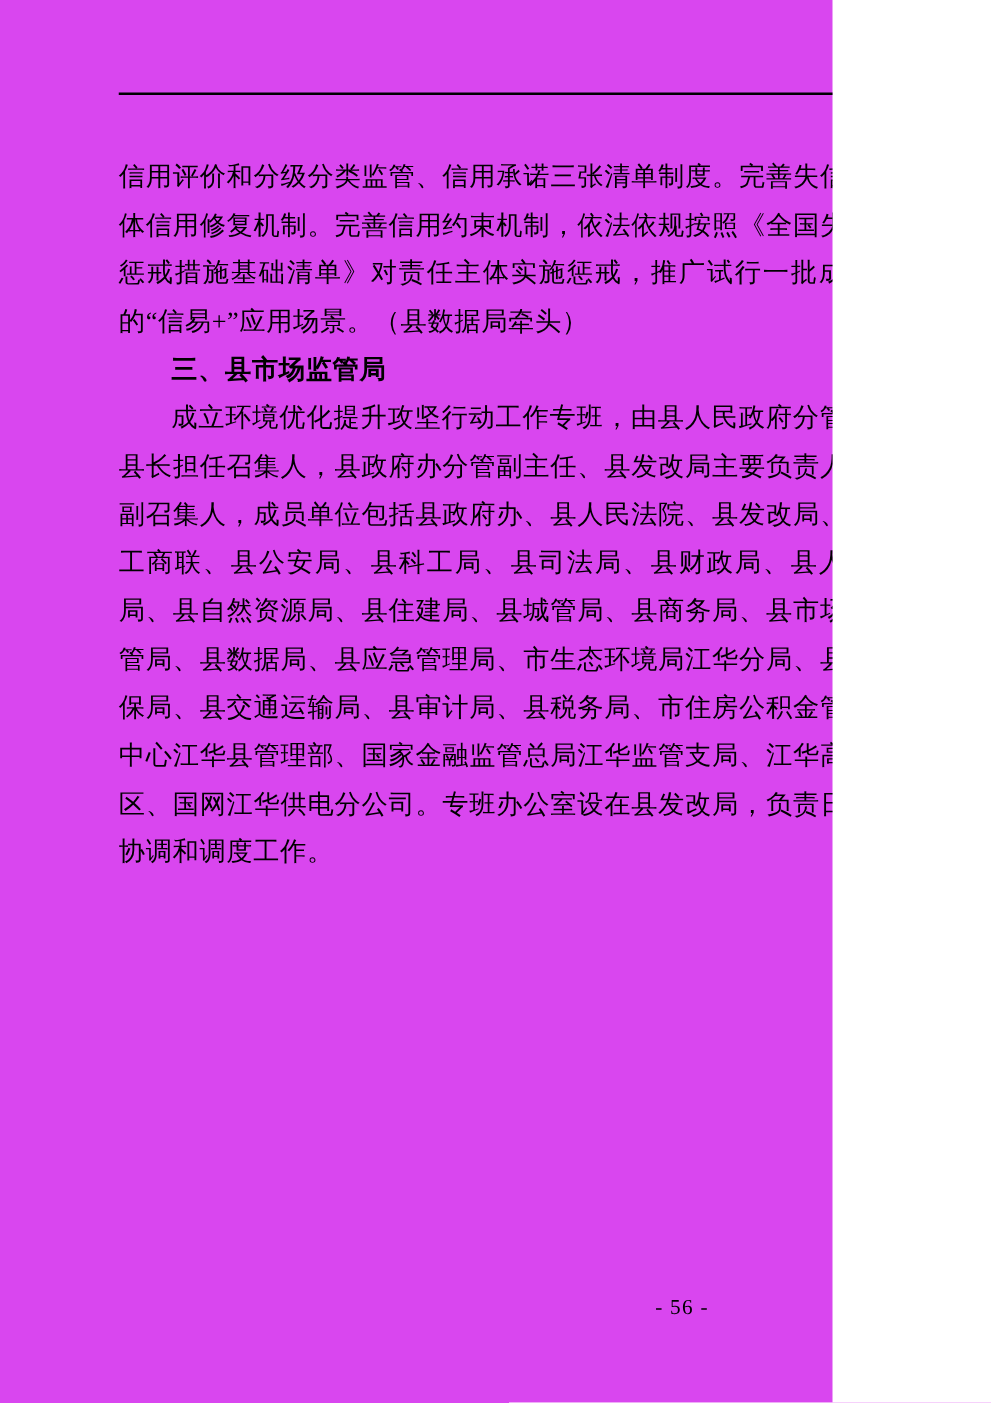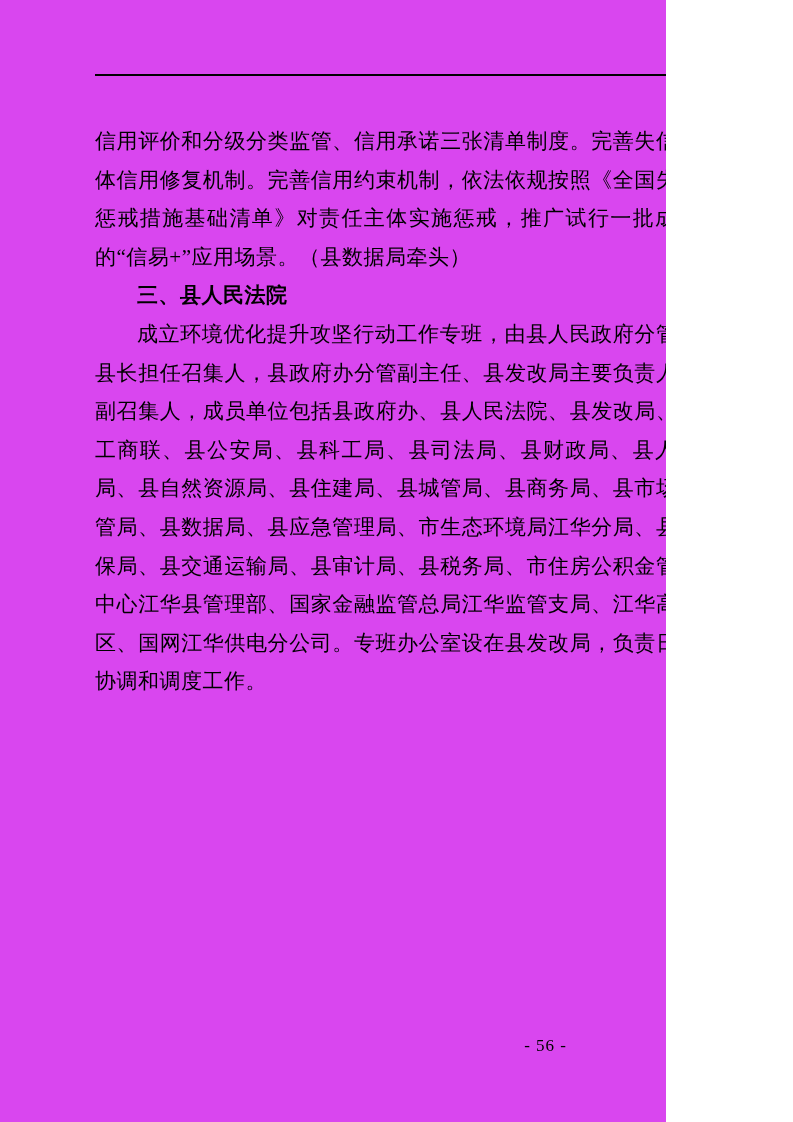--- a/index.html
+++ b/index.html
@@ -63,21 +63,21 @@
 
 <div class="page">
 
   <div class="header-rule"></div>
 
   <div class="content">
 
     <p>信用评价和分级分类监管、信用承诺三张清单制度。完善失信主体信用修复机制。完善信用约束机制，依法依规按照《全国失信惩戒措施基础清单》对责任主体实施惩戒，推广试行一批成熟的“信易+”应用场景。（县数据局牵头）</p>
 
 
-    <p class="indent bold">三、县人民法院</p>
+    <p class="indent bold">三、县市场监管局</p>
 
     <p class="indent">成立环境优化提升攻坚行动工作专班，由县人民政府分管副县长担任召集人，县政府办分管副主任、县发改局主要负责人任副召集人，成员单位包括县政府办、县人民法院、县发改局、县工商联、县公安局、县科工局、县司法局、县财政局、县人社局、县自然资源局、县住建局、县城管局、县商务局、县市场监管局、县数据局、县应急管理局、市生态环境局江华分局、县医保局、县交通运输局、县审计局、县税务局、市住房公积金管理中心江华县管理部、国家金融监管总局江华监管支局、江华高新区、国网江华供电分公司。专班办公室设在县发改局，负责日常协调和调度工作。</p>
 
   </div>
 
   <div class="page-number">- 56 -</div>
 
 </div>
 
 </body></html>

